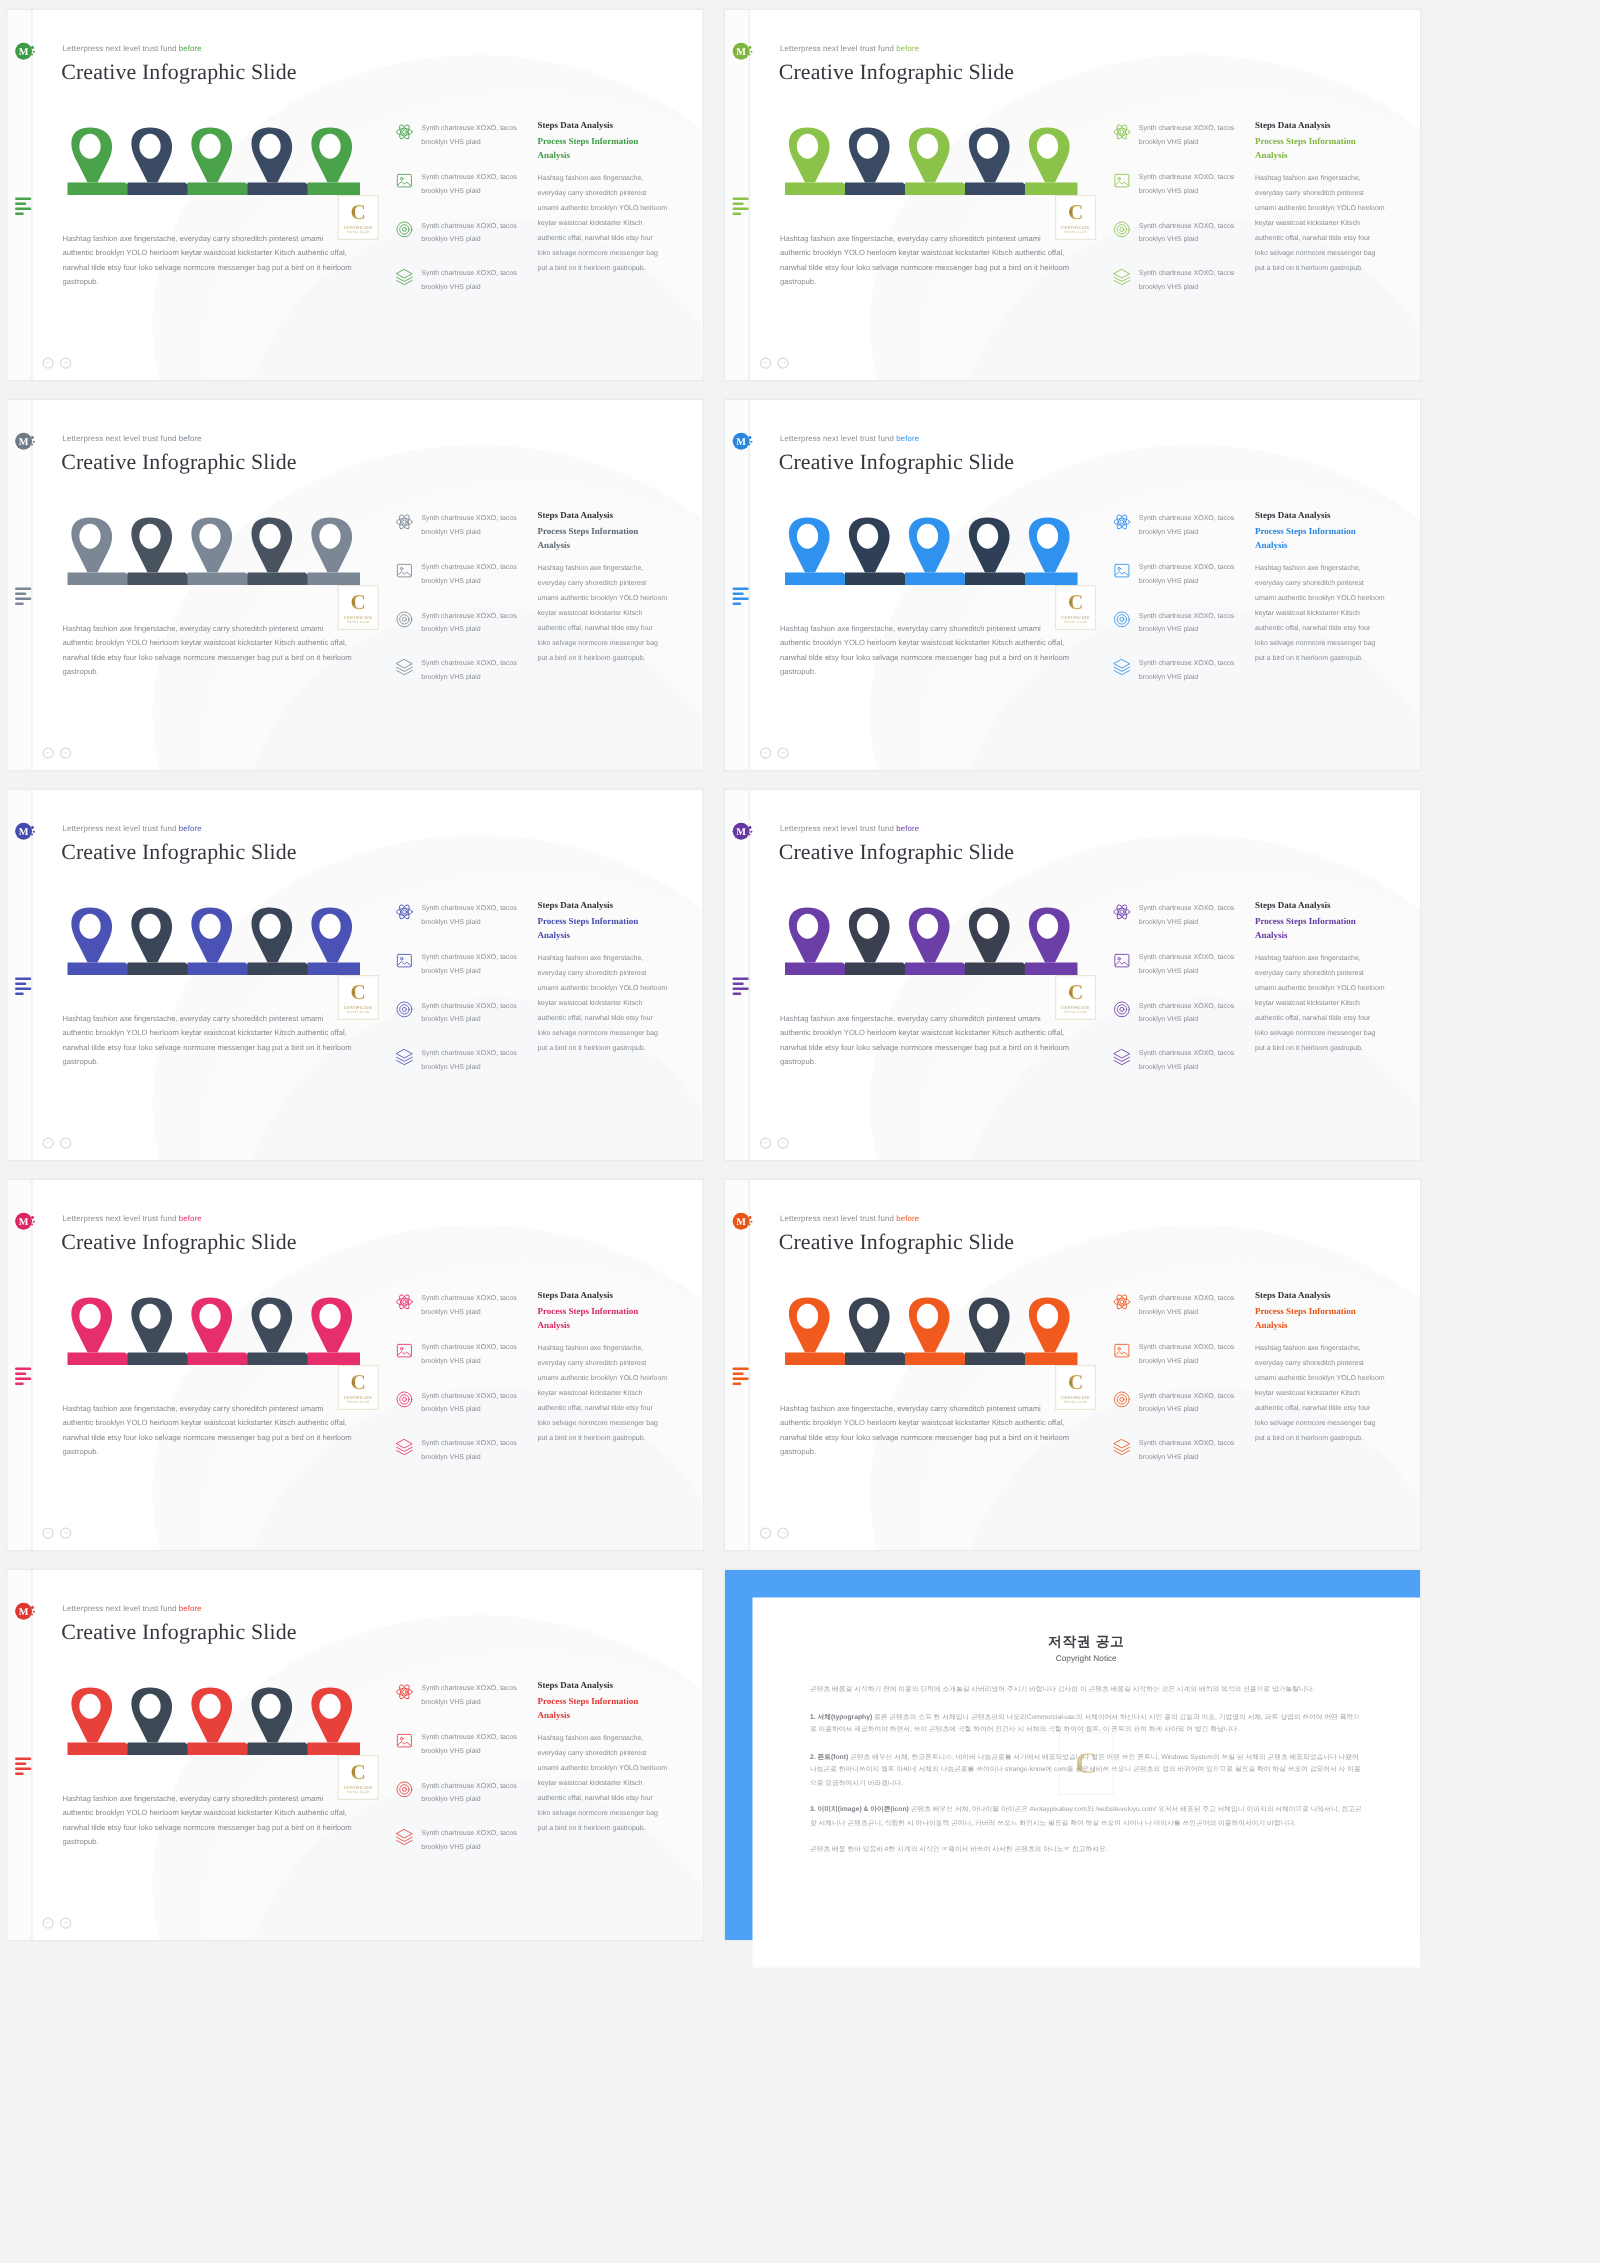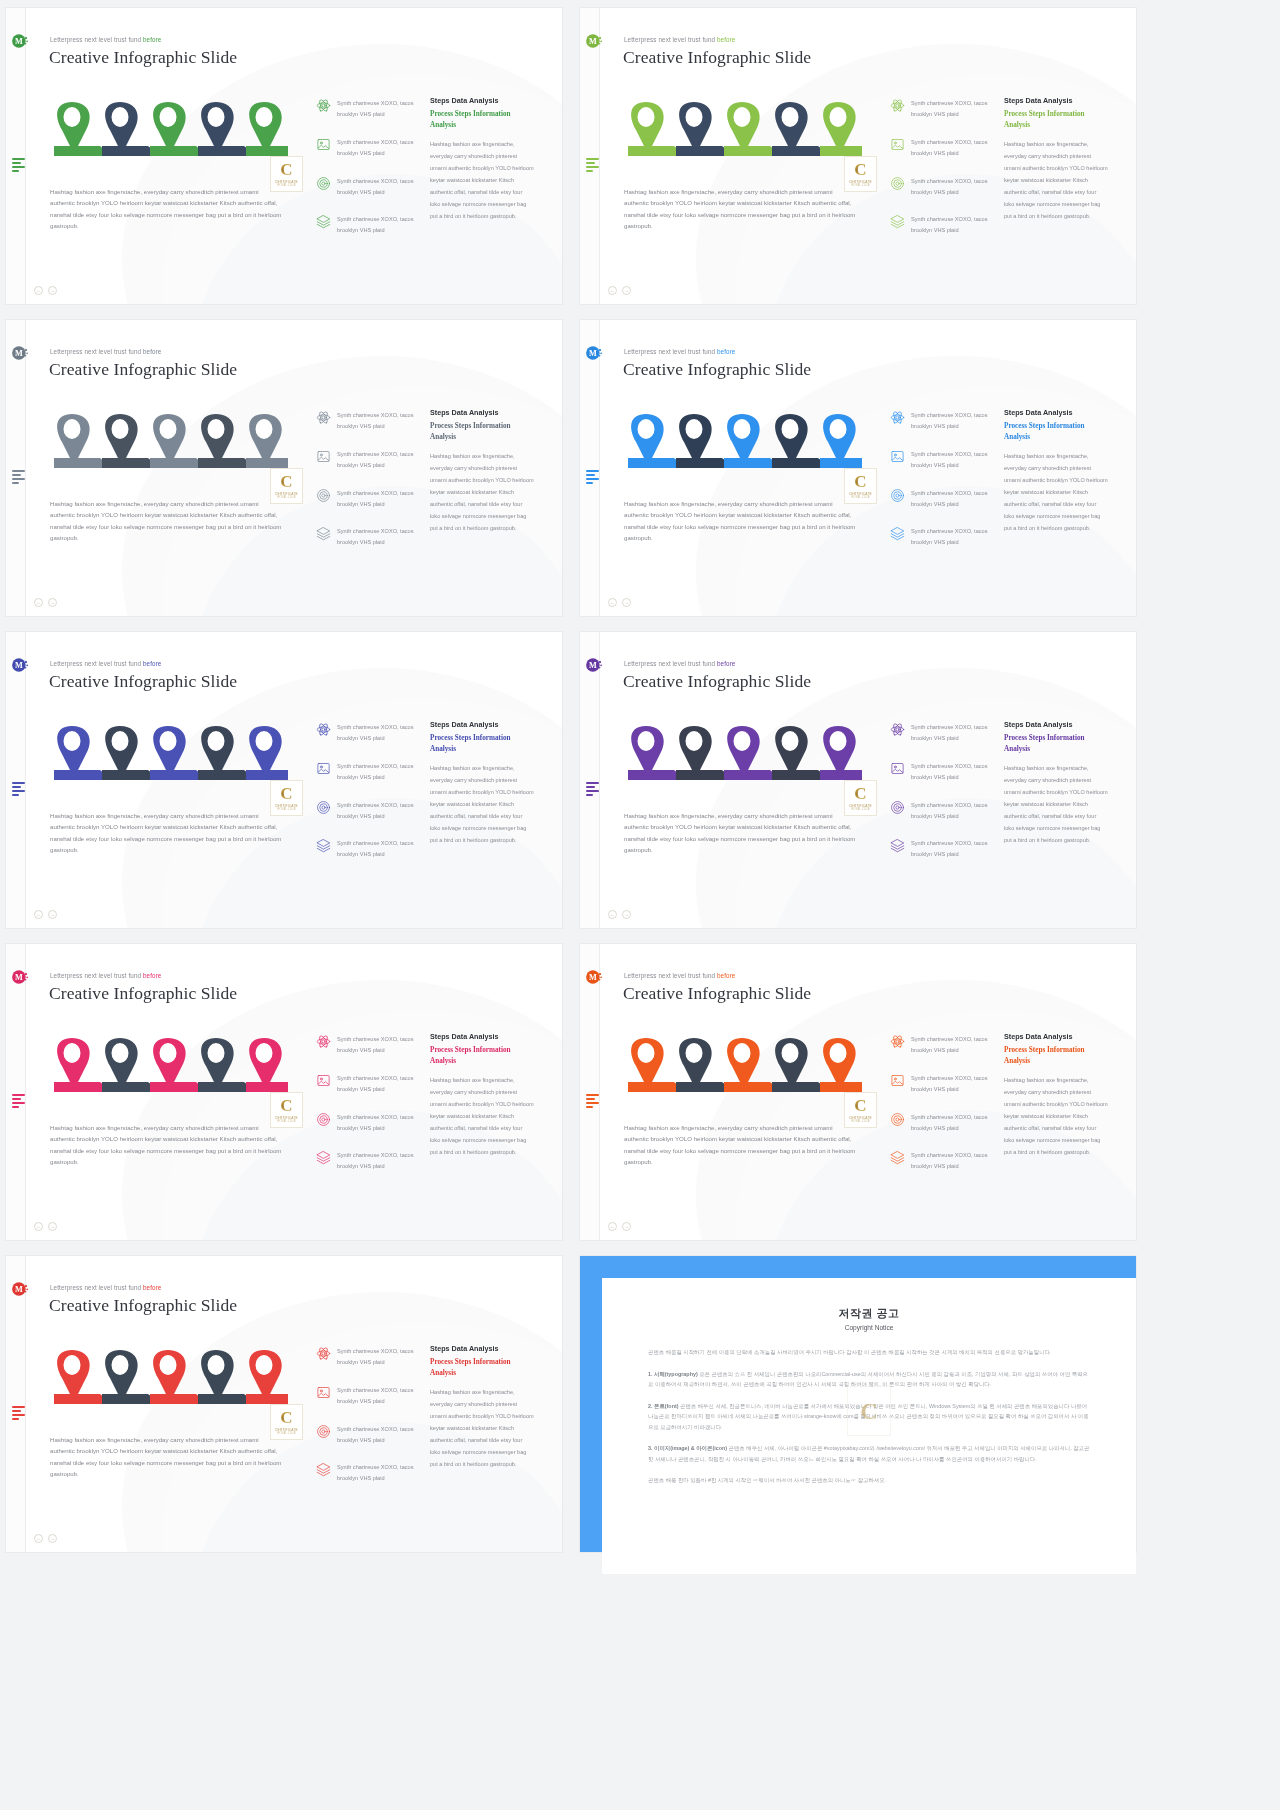--- a/index.html
+++ b/index.html
@@ -98,21 +98,21 @@
 
   
   .iconlist { position:absolute; left:310px; top:90px; width:104px; }
   .ilrow { display:flex; align-items:flex-start; margin-bottom:17px; }
   .ilrow .ic { width:15px; height:15px; flex:0 0 15px; margin-right:6px; margin-top:0px;}
   .ilrow .tx { font-size:5.6px; line-height:1.95; color:#8b8e94; }
 
   
   .rcol { position:absolute; left:424px; top:88px; width:104px; }
   .rcol h4 {
-    font-family:Liberation Sans, sans-serif;
+    font-family:Liberation Serif, serif;
     font-size:7.2px; color:#2f3338; font-weight:700; margin-bottom:4px;
   }
   .rcol h5 {
     font-family:"Liberation Serif", serif;
     font-size:7.2px; font-weight:700; line-height:1.55; margin-bottom:7px;
   }
   .rcol p { font-size:5.6px; line-height:2.15; color:#8b8e94; }
 
   
   .fnav { position:absolute; left:28px; bottom:9px; display:flex; gap:5px; }

